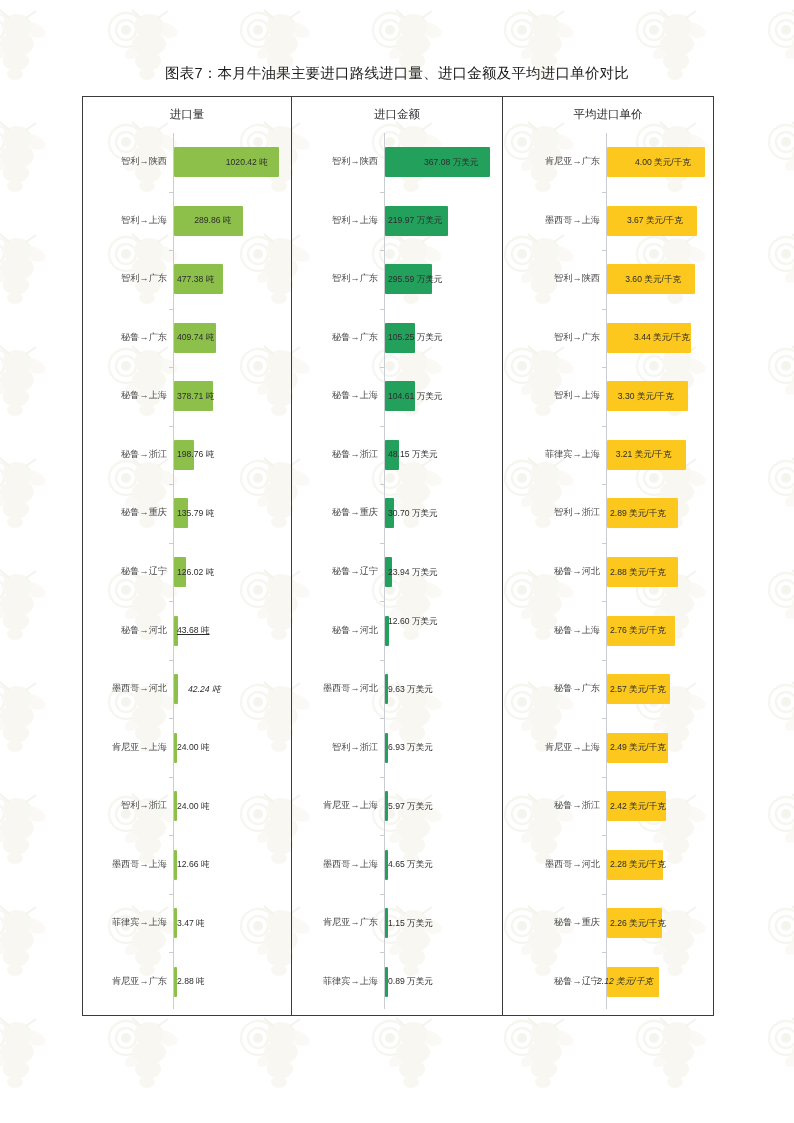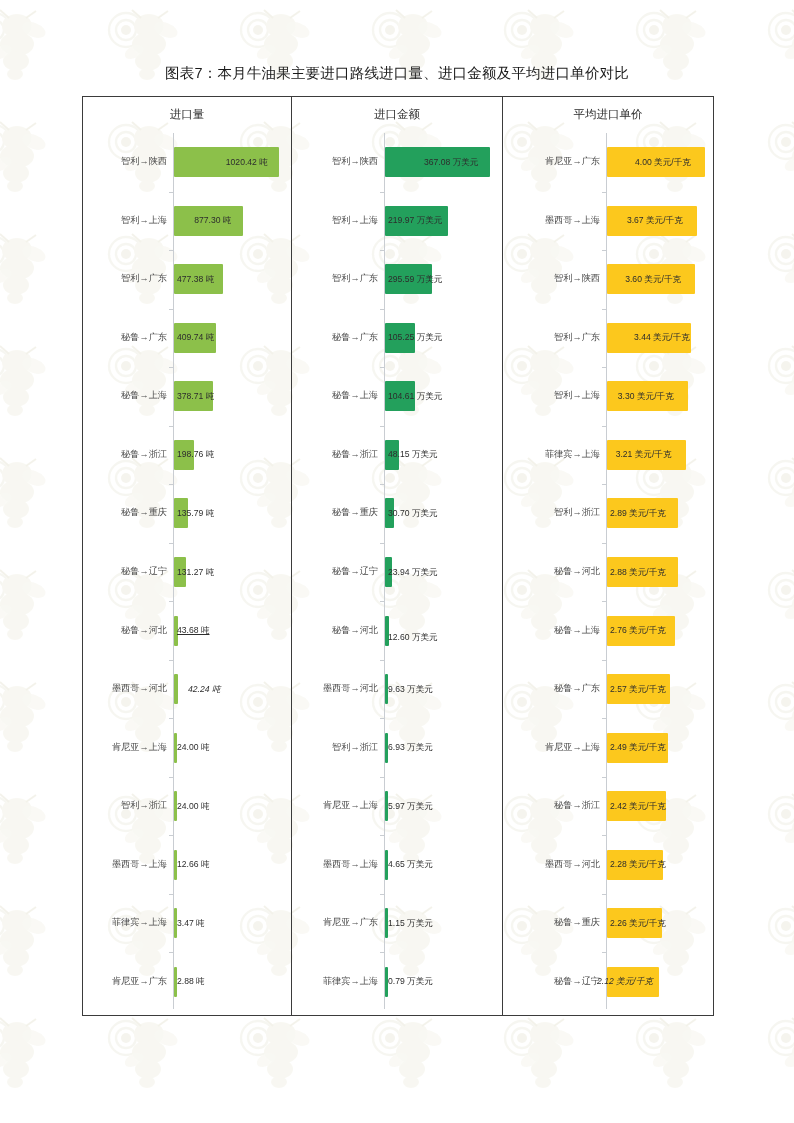--- a/index.html
+++ b/index.html
@@ -1923,21 +1923,21 @@
     <div class="panel p0">
       <div class="panel-title">进口量</div>
       <div class="plot">
           <div class="axis-line" style="left: 90px; background: rgb(201, 205, 210);"></div>
           <div class="cat-label" style="right: 0px; left: 0px; width: 84px; top: 24.2667px;">智利→陕西</div>
           <div class="bar" style="left: 91px; top: 14.2667px; width: 105px; height: 30px; background: rgb(140, 192, 74);"></div>
           <div class="bar-value" style="top: 24.7667px; left: 142.8px;">1020.42 吨</div>
           <div class="tick" style="left: 86px; top: 58.5333px; background: rgb(201, 205, 210);"></div>
           <div class="cat-label" style="right: 0px; left: 0px; width: 84px; top: 82.8px;">智利→上海</div>
           <div class="bar" style="left: 91px; top: 72.8px; width: 68.5821px; height: 30px; background: rgb(140, 192, 74);"></div>
-          <div class="bar-value" style="top: 83.3px; left: 111.182px;">877.30 吨</div>
+          <div class="bar-value" style="top: 83.3px; left: 111.182px;">289.86 吨</div>
           <div class="tick" style="left: 86px; top: 117.067px; background: rgb(201, 205, 210);"></div>
           <div class="cat-label" style="right: 0px; left: 0px; width: 84px; top: 141.333px;">智利→广东</div>
           <div class="bar" style="left: 91px; top: 131.333px; width: 49.1218px; height: 30px; background: rgb(140, 192, 74);"></div>
           <div class="bar-value" style="top: 141.833px; left: 94px;">477.38 吨</div>
           <div class="tick" style="left: 86px; top: 175.6px; background: rgb(201, 205, 210);"></div>
           <div class="cat-label" style="right: 0px; left: 0px; width: 84px; top: 199.867px;">秘鲁→广东</div>
           <div class="bar" style="left: 91px; top: 189.867px; width: 42.1618px; height: 30px; background: rgb(140, 192, 74);"></div>
           <div class="bar-value" style="top: 200.367px; left: 94px;">409.74 吨</div>
           <div class="tick" style="left: 86px; top: 234.133px; background: rgb(201, 205, 210);"></div>
           <div class="cat-label" style="right: 0px; left: 0px; width: 84px; top: 258.4px;">秘鲁→上海</div>
@@ -1947,21 +1947,21 @@
           <div class="cat-label" style="right: 0px; left: 0px; width: 84px; top: 316.933px;">秘鲁→浙江</div>
           <div class="bar" style="left: 91px; top: 306.933px; width: 20.4522px; height: 30px; background: rgb(140, 192, 74);"></div>
           <div class="bar-value" style="top: 317.433px; left: 94px;">198.76 吨</div>
           <div class="tick" style="left: 86px; top: 351.2px; background: rgb(201, 205, 210);"></div>
           <div class="cat-label" style="right: 0px; left: 0px; width: 84px; top: 375.467px;">秘鲁→重庆</div>
           <div class="bar" style="left: 91px; top: 365.467px; width: 13.9726px; height: 30px; background: rgb(140, 192, 74);"></div>
           <div class="bar-value" style="top: 375.967px; left: 94px;">135.79 吨</div>
           <div class="tick" style="left: 86px; top: 409.733px; background: rgb(201, 205, 210);"></div>
           <div class="cat-label" style="right: 0px; left: 0px; width: 84px; top: 434px;">秘鲁→辽宁</div>
           <div class="bar" style="left: 91px; top: 424px; width: 11.6409px; height: 30px; background: rgb(140, 192, 74);"></div>
-          <div class="bar-value" style="top: 434.5px; left: 94px;">131.27 吨</div>
+          <div class="bar-value" style="top: 434.5px; left: 94px;">126.02 吨</div>
           <div class="tick" style="left: 86px; top: 468.267px; background: rgb(201, 205, 210);"></div>
           <div class="cat-label" style="right: 0px; left: 0px; width: 84px; top: 492.533px;">秘鲁→河北</div>
           <div class="bar" style="left: 91px; top: 482.533px; width: 4.49462px; height: 30px; background: rgb(140, 192, 74);"></div>
           <div class="bar-value" style="top: 493.033px; left: 94px; text-decoration: underline;">43.68 吨</div>
           <div class="tick" style="left: 86px; top: 526.8px; background: rgb(201, 205, 210);"></div>
           <div class="cat-label" style="right: 0px; left: 0px; width: 84px; top: 551.067px;">墨西哥→河北</div>
           <div class="bar" style="left: 91px; top: 541.067px; width: 4.34645px; height: 30px; background: rgb(140, 192, 74);"></div>
           <div class="bar-value" style="top: 551.567px; left: 105px; font-style: italic;">42.24 吨</div>
           <div class="tick" style="left: 86px; top: 585.333px; background: rgb(201, 205, 210);"></div>
           <div class="cat-label" style="right: 0px; left: 0px; width: 84px; top: 609.6px;">肯尼亚→上海</div>
@@ -2016,21 +2016,21 @@
           <div class="cat-label" style="right: 0px; left: 0px; width: 86px; top: 375.467px;">秘鲁→重庆</div>
           <div class="bar" style="left: 93px; top: 365.467px; width: 8.78146px; height: 30px; background: rgb(35, 160, 92);"></div>
           <div class="bar-value" style="top: 375.967px; left: 96px;">30.70 万美元</div>
           <div class="tick" style="left: 88px; top: 409.733px; background: rgb(201, 205, 210);"></div>
           <div class="cat-label" style="right: 0px; left: 0px; width: 86px; top: 434px;">秘鲁→辽宁</div>
           <div class="bar" style="left: 93px; top: 424px; width: 6.84783px; height: 30px; background: rgb(35, 160, 92);"></div>
           <div class="bar-value" style="top: 434.5px; left: 96px;">23.94 万美元</div>
           <div class="tick" style="left: 88px; top: 468.267px; background: rgb(201, 205, 210);"></div>
           <div class="cat-label" style="right: 0px; left: 0px; width: 86px; top: 492.533px;">秘鲁→河北</div>
           <div class="bar" style="left: 93px; top: 482.533px; width: 3.60412px; height: 30px; background: rgb(35, 160, 92);"></div>
-          <div class="bar-value" style="top: 500px; left: 96px;">12.60 万美元</div>
+          <div class="bar-value" style="top: 484px; left: 96px;">12.60 万美元</div>
           <div class="tick" style="left: 88px; top: 526.8px; background: rgb(201, 205, 210);"></div>
           <div class="cat-label" style="right: 0px; left: 0px; width: 86px; top: 551.067px;">墨西哥→河北</div>
           <div class="bar" style="left: 93px; top: 541.067px; width: 2.75458px; height: 30px; background: rgb(35, 160, 92);"></div>
           <div class="bar-value" style="top: 551.567px; left: 96px;">9.63 万美元</div>
           <div class="tick" style="left: 88px; top: 585.333px; background: rgb(201, 205, 210);"></div>
           <div class="cat-label" style="right: 0px; left: 0px; width: 86px; top: 609.6px;">智利→浙江</div>
           <div class="bar" style="left: 93px; top: 599.6px; width: 2.5px; height: 30px; background: rgb(35, 160, 92);"></div>
           <div class="bar-value" style="top: 610.1px; left: 96px;">6.93 万美元</div>
           <div class="tick" style="left: 88px; top: 643.867px; background: rgb(201, 205, 210);"></div>
           <div class="cat-label" style="right: 0px; left: 0px; width: 86px; top: 668.133px;">肯尼亚→上海</div>
@@ -2040,21 +2040,21 @@
           <div class="cat-label" style="right: 0px; left: 0px; width: 86px; top: 726.667px;">墨西哥→上海</div>
           <div class="bar" style="left: 93px; top: 716.667px; width: 2.5px; height: 30px; background: rgb(35, 160, 92);"></div>
           <div class="bar-value" style="top: 727.167px; left: 96px;">4.65 万美元</div>
           <div class="tick" style="left: 88px; top: 760.933px; background: rgb(201, 205, 210);"></div>
           <div class="cat-label" style="right: 0px; left: 0px; width: 86px; top: 785.2px;">肯尼亚→广东</div>
           <div class="bar" style="left: 93px; top: 775.2px; width: 2.5px; height: 30px; background: rgb(35, 160, 92);"></div>
           <div class="bar-value" style="top: 785.7px; left: 96px;">1.15 万美元</div>
           <div class="tick" style="left: 88px; top: 819.467px; background: rgb(201, 205, 210);"></div>
           <div class="cat-label" style="right: 0px; left: 0px; width: 86px; top: 843.733px;">菲律宾→上海</div>
           <div class="bar" style="left: 93px; top: 833.733px; width: 2.5px; height: 30px; background: rgb(35, 160, 92);"></div>
-          <div class="bar-value" style="top: 844.233px; left: 96px;">0.79 万美元</div>
+          <div class="bar-value" style="top: 844.233px; left: 96px;">0.89 万美元</div>
         </div>
     </div>
     <div class="panel p2">
       <div class="panel-title">平均进口单价</div>
       <div class="plot">
           <div class="axis-line" style="left: 103px; background: rgb(201, 205, 210);"></div>
           <div class="cat-label" style="right: 0px; left: 0px; width: 97px; top: 24.2667px;">肯尼亚→广东</div>
           <div class="bar" style="left: 104px; top: 14.2667px; width: 98px; height: 30px; background: rgb(252, 200, 29);"></div>
           <div class="bar-value" style="top: 24.7667px; left: 132px;">4.00 美元/千克</div>
           <div class="tick" style="left: 99px; top: 58.5333px; background: rgb(201, 205, 210);"></div>

